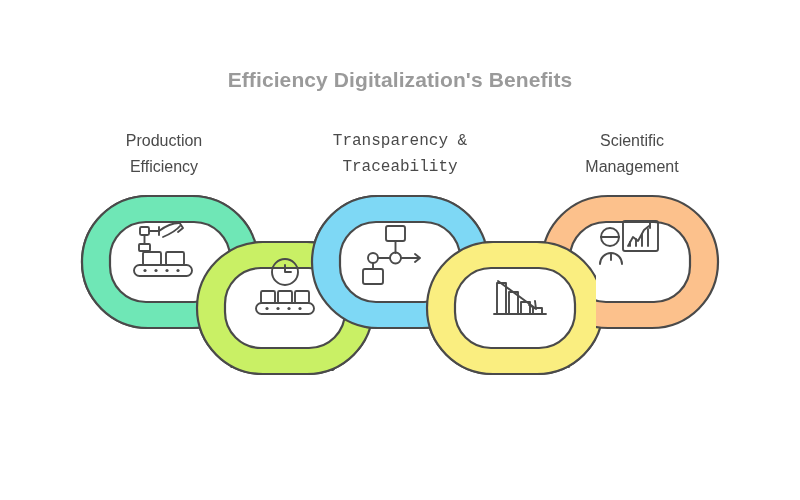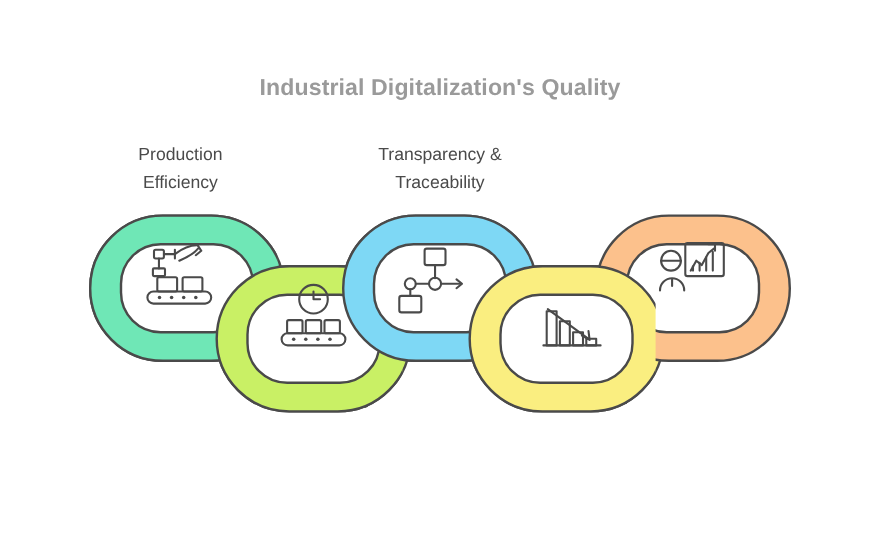--- a/index.html
+++ b/index.html
@@ -33,41 +33,43 @@
   }
   .lbl {
     position: absolute;
     text-align: center;
     font-size: 16px;
     color: #4a4a4a;
     line-height: 26px;
     white-space: pre-line;
   }
   .lbl-top-1 { left: 48px;  top: 128px; width: 232px; }
-  .lbl-top-3 { left: 284px; top: 128px; width: 232px; }
+  .lbl-top-3 { left: 284px; top: 128px; width: 232px; font-family: Liberation Mono, monospace; }
   .lbl-top-5 { left: 516px; top: 128px; width: 232px; }
   .lbl-bot-2 { left: 168px; top: 350px; width: 232px; }
   .lbl-bot-4 { left: 400px; top: 350px; width: 232px; }
   svg.chainsvg {
     position: absolute;
     left: 0;
     top: 0;
   }
 </style>
 </head>
 <body>
 
 <div id="stage">
 
-  <div class="title">Industrial Digitalization's Quality</div>
+  <div class="title">Efficiency Digitalization's Benefits</div>
 
   <div class="lbl lbl-top-1">Production
 Efficiency</div>
   <div class="lbl lbl-top-3">Transparency &amp;
 Traceability</div>
+  <div class="lbl lbl-top-5">Scientific
+Management</div>
   <div class="lbl lbl-bot-2">Product Quality</div>
   <div class="lbl lbl-bot-4">Cost Reduction</div>
 
   <svg class="chainsvg" width="800" height="500" viewBox="0 0 800 500">
     <defs>
 
       <clipPath id="clipL2">
           <rect x="0" y="0" width="252" height="500"></rect>
         </clipPath>
       <clipPath id="clipL3">

